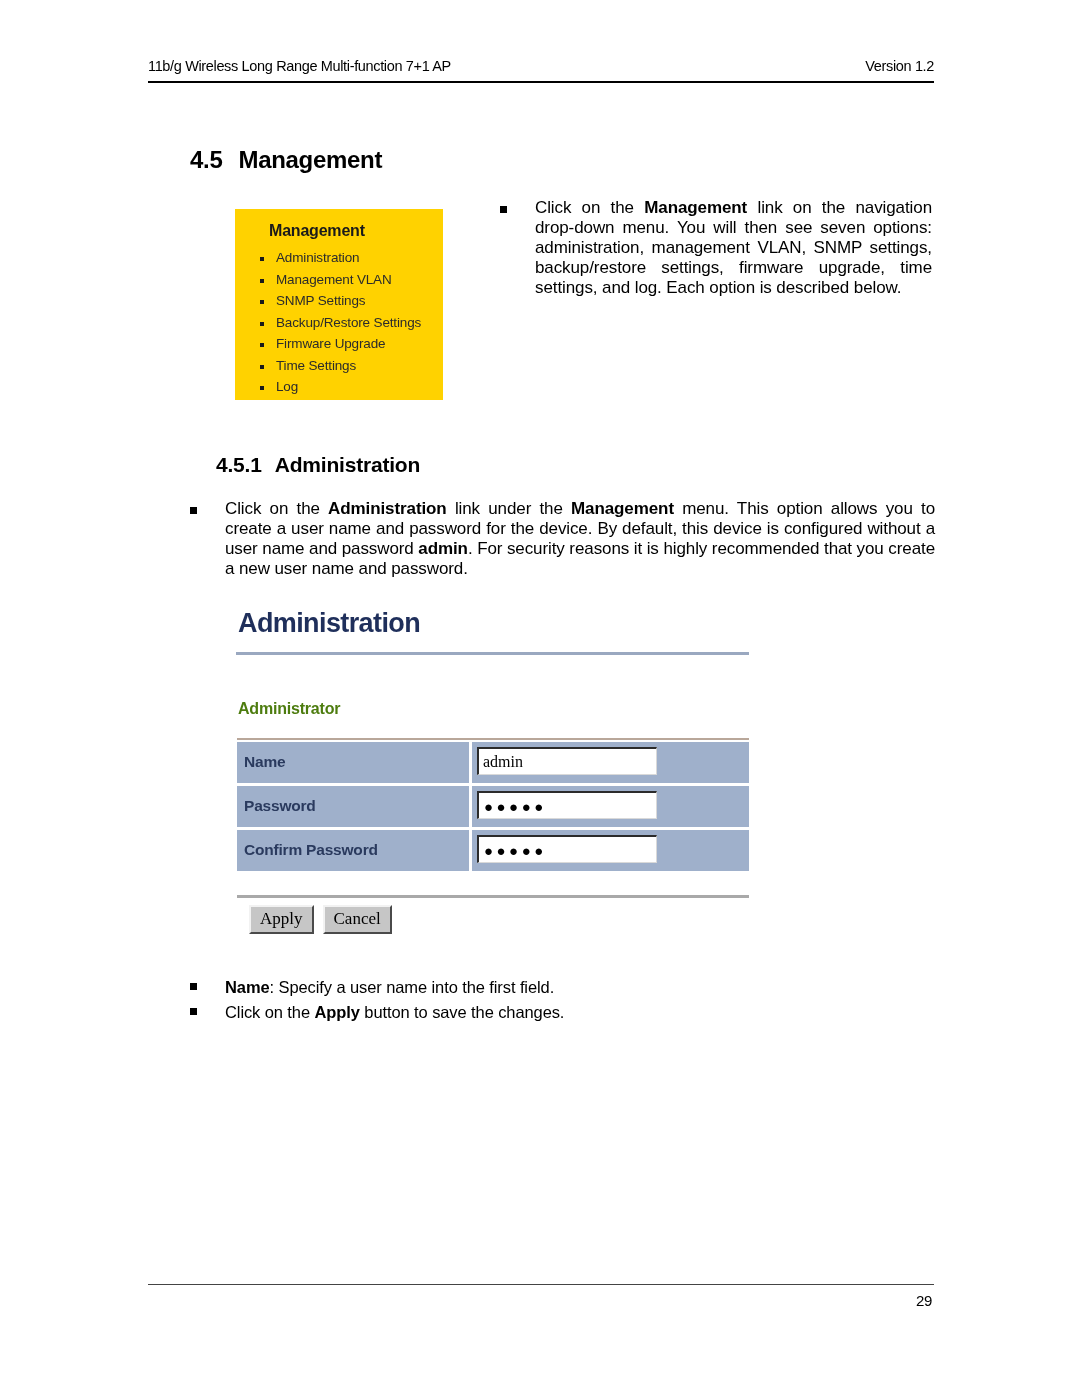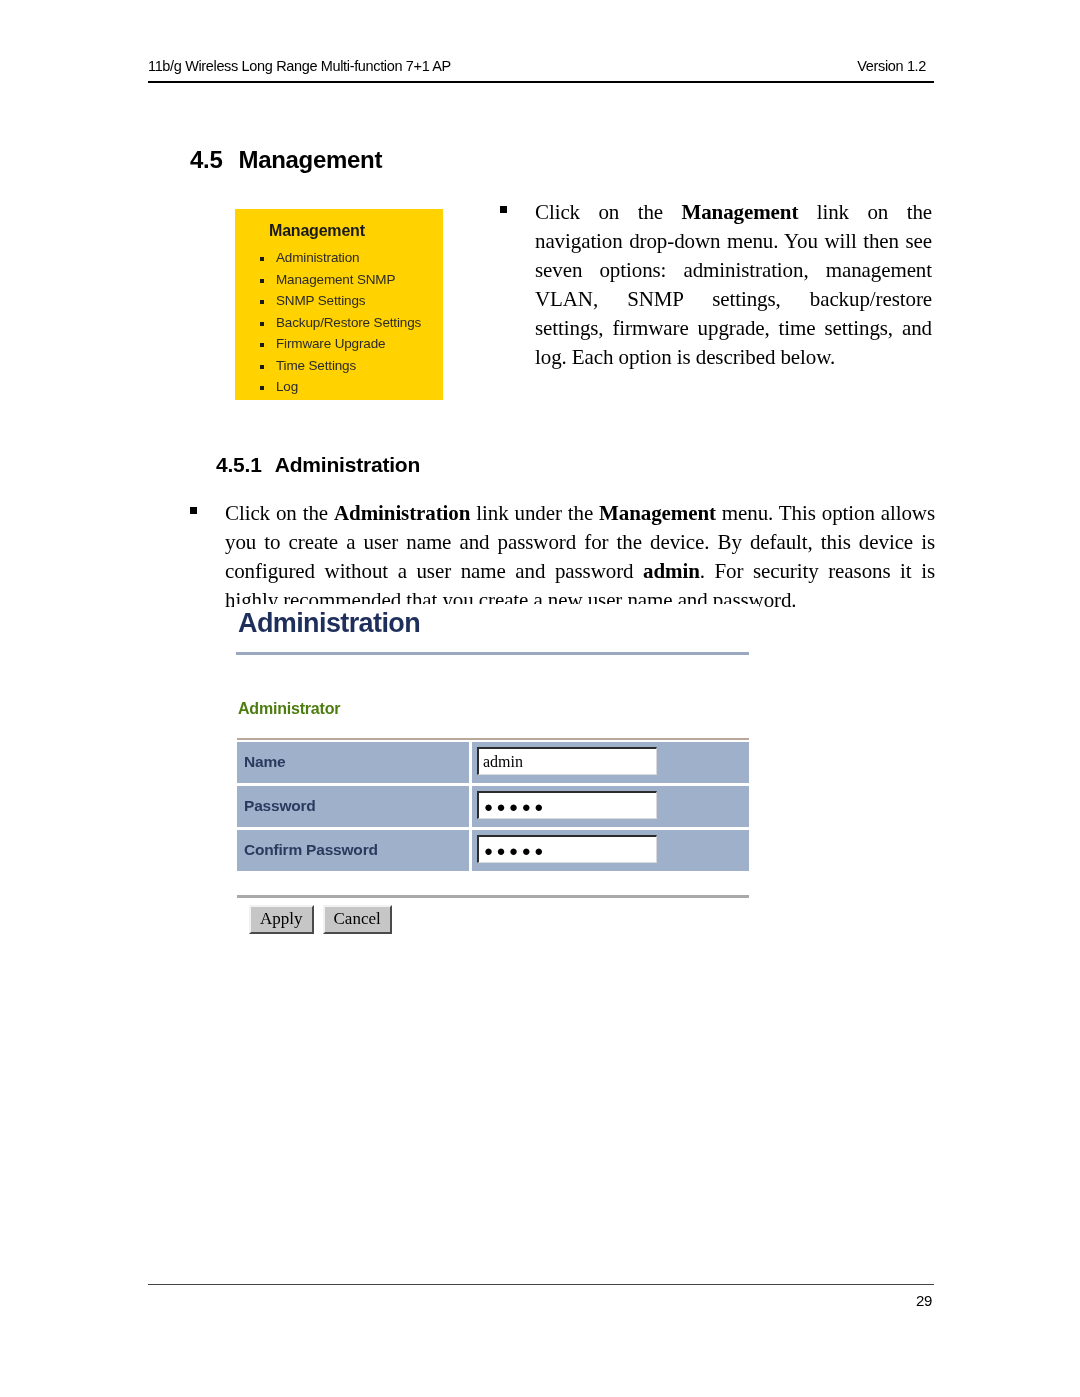--- a/index.html
+++ b/index.html
@@ -27,21 +27,21 @@
   .page-header .hdr-left {
     position: absolute;
     left: 0;
     top: 0;
     font-size: 14.5px;
     letter-spacing: -0.35px;
     white-space: nowrap;
   }
   .page-header .hdr-right {
     position: absolute;
-    right: 8px;
+    right: 0;
     top: 0;
     font-size: 14.5px;
     letter-spacing: -0.35px;
     white-space: nowrap;
   }
   .page-header .hdr-rule {
     position: absolute;
     left: 0;
     top: 23px;
     width: 786px;
@@ -111,24 +111,23 @@
     left: 3px;
     top: 10px;
     width: 4px;
     height: 4px;
     background: #1a1a1a;
   }
 
   
   .bullet-para {
     position: absolute;
-    font-size: 21px;
-    line-height: 29px;
+    font-size: 17px;
+    line-height: 20px;
     letter-spacing: -0.1px;
-    font-family: Liberation Serif, serif;
   }
   .bullet-para .bullet-mark {
     position: absolute;
     left: 0;
     top: 8px;
     width: 6.5px;
     height: 6.5px;
     background: #000;
   }
   .bullet-para .bullet-body {
@@ -334,21 +333,21 @@
 </div>
 
 <div class="h2-heading" style="left:190px; top:146px;">
   <span class="num">4.5</span><span>Management</span>
 </div>
 
 <div class="nav-box">
   <div class="nav-title">Management</div>
   <ul class="nav-list">
     <li>Administration</li>
-    <li>Management SNMP</li>
+    <li>Management VLAN</li>
     <li>SNMP Settings</li>
     <li>Backup/Restore Settings</li>
     <li>Firmware Upgrade</li>
     <li>Time Settings</li>
     <li>Log</li>
   </ul>
 </div>
 
 <div class="bullet-para justify" style="left:500px; top:198px; width:432px;">
   <span class="bullet-mark"></span>
@@ -409,19 +408,27 @@
   </div>
 
   <div class="footer-rule"></div>
   <div class="btn-row">
     <span class="win-btn">Apply</span><span class="win-btn">Cancel</span>
   </div>
 </div>
 
 <div class="bottom-list">
 
-
-
+  <div class="b-item">
+    <span class="bullet-mark"></span>
+    <b>Name</b><span>: Specify a user name into the first field.</span>
+  </div>
+
+
+  <div class="b-item">
+    <span class="bullet-mark"></span>
+    <span>Click on the </span><b>Apply</b><span> button to save the changes.</span>
+  </div>
 
 </div>
 
 <div class="page-footer-rule"></div>
 <div class="page-number">29</div>
 
 </body></html>

